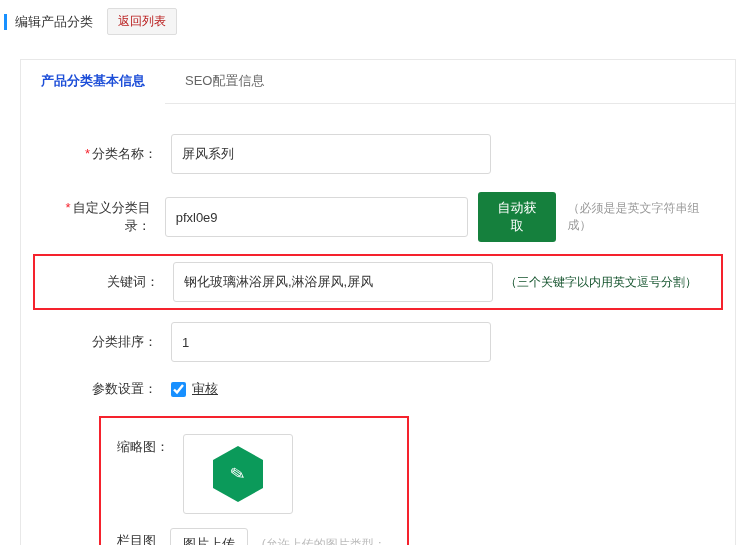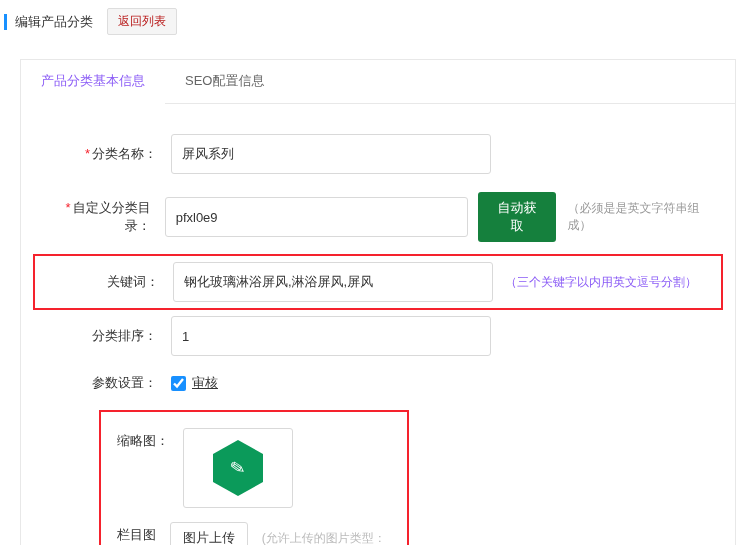--- a/index.html
+++ b/index.html
@@ -4,32 +4,32 @@
   <style>
     * { box-sizing: border-box; margin: 0; padding: 0; }
     body { font-family: "Microsoft YaHei", Arial, sans-serif; font-size: 13px; color: #333; background: #fff; width: 746px; }
     .header { display: flex; align-items: center; padding: 8px 0 8px 4px; }
     .header-bar { width: 3px; height: 16px; background: #1890ff; margin-right: 8px; }
     .header-title { font-size: 13px; color: #333; margin-right: 14px; }
     .btn-small { background: #f5f5f5; border: 1px solid #ddd; padding: 4px 10px; font-size: 12px; color: #b91c1c; cursor: pointer; border-radius: 2px; }
     .panel { border: 1px solid #e8e8e8; margin: 16px 10px 0 20px; padding: 0; }
     .tabs { display: flex; border-bottom: 1px solid #e8e8e8; }
     .tab { padding: 12px 20px; font-size: 13px; cursor: pointer; color: #666; }
-    .tab.active { color: #8b5cf6; font-weight: 400; border-bottom: 2px solid #fff; margin-bottom: -1px; background: #fff; text-align: center; }
+    .tab.active { color: #1d4ed8; font-weight: 700; border-bottom: 2px solid #fff; margin-bottom: -1px; background: #fff; text-align: center; }
     .form { padding: 30px 20px 20px 20px; }
     .form-row { display: flex; align-items: center; margin-bottom: 18px; }
     .form-label { width: 130px; text-align: right; padding-right: 14px; color: #333; font-size: 13px; }
     .required { color: #f5222d; margin-right: 2px; }
     .form-input { width: 320px; height: 40px; border: 1px solid #d9d9d9; border-radius: 3px; padding: 0 10px; font-size: 13px; color: #333; }
     .btn-primary { background: #15803d; color: #fff; border: none; padding: 7px 14px; font-size: 13px; margin-left: 10px; border-radius: 3px; cursor: pointer; }
     .hint { color: #999; font-size: 12px; margin-left: 12px; }
-    .hint-red { color: #8b5cf6; font-size: 12px; margin-left: 12px; }
+    .hint-red { color: #14532d; font-size: 12px; margin-left: 12px; }
     .checkbox-wrap { display: flex; align-items: center; text-decoration: underline; }
     .checkbox { width: 15px; height: 15px; accent-color: #1890ff; margin-right: 6px; }
-    .red-box { border: 2px solid #f5222d; padding: 6px 8px; margin: -6px -8px 6px -8px; }
+    .red-box { border: 2px solid #f5222d; padding: 6px 8px; margin: -6px -8px 12px -8px; }
     .red-box-img { border: 2px solid #f5222d; padding: 16px 12px 8px 12px; margin-left: 58px; width: 310px; }
     .thumb-row { display: flex; align-items: flex-start; margin-bottom: 14px; }
     .thumb-label { width: 70px; text-align: right; padding-right: 14px; color: #333; font-size: 13px; padding-top: 4px; }
     .thumb-box { border: 1px solid #d9d9d9; border-radius: 3px; padding: 6px; background: #fff; width: 110px; height: 80px; display: flex; align-items: center; justify-content: center; }
     .hex-icon { width: 50px; height: 56px; position: relative; }
     .hex { width: 50px; height: 56px; background: #0b9a5a; clip-path: polygon(50% 0%, 100% 25%, 100% 75%, 50% 100%, 0% 75%, 0% 25%); display: flex; align-items: center; justify-content: center; }
     .hex-inner { color: #fff; font-size: 18px; transform: rotate(-10deg); }
     .btn-upload { background: #fff; border: 1px solid #d9d9d9; padding: 6px 12px; font-size: 13px; color: #333; cursor: pointer; border-radius: 3px; }
     .upload-hint { color: #bbb; font-size: 12px; margin-left: 10px; }
   </style>

